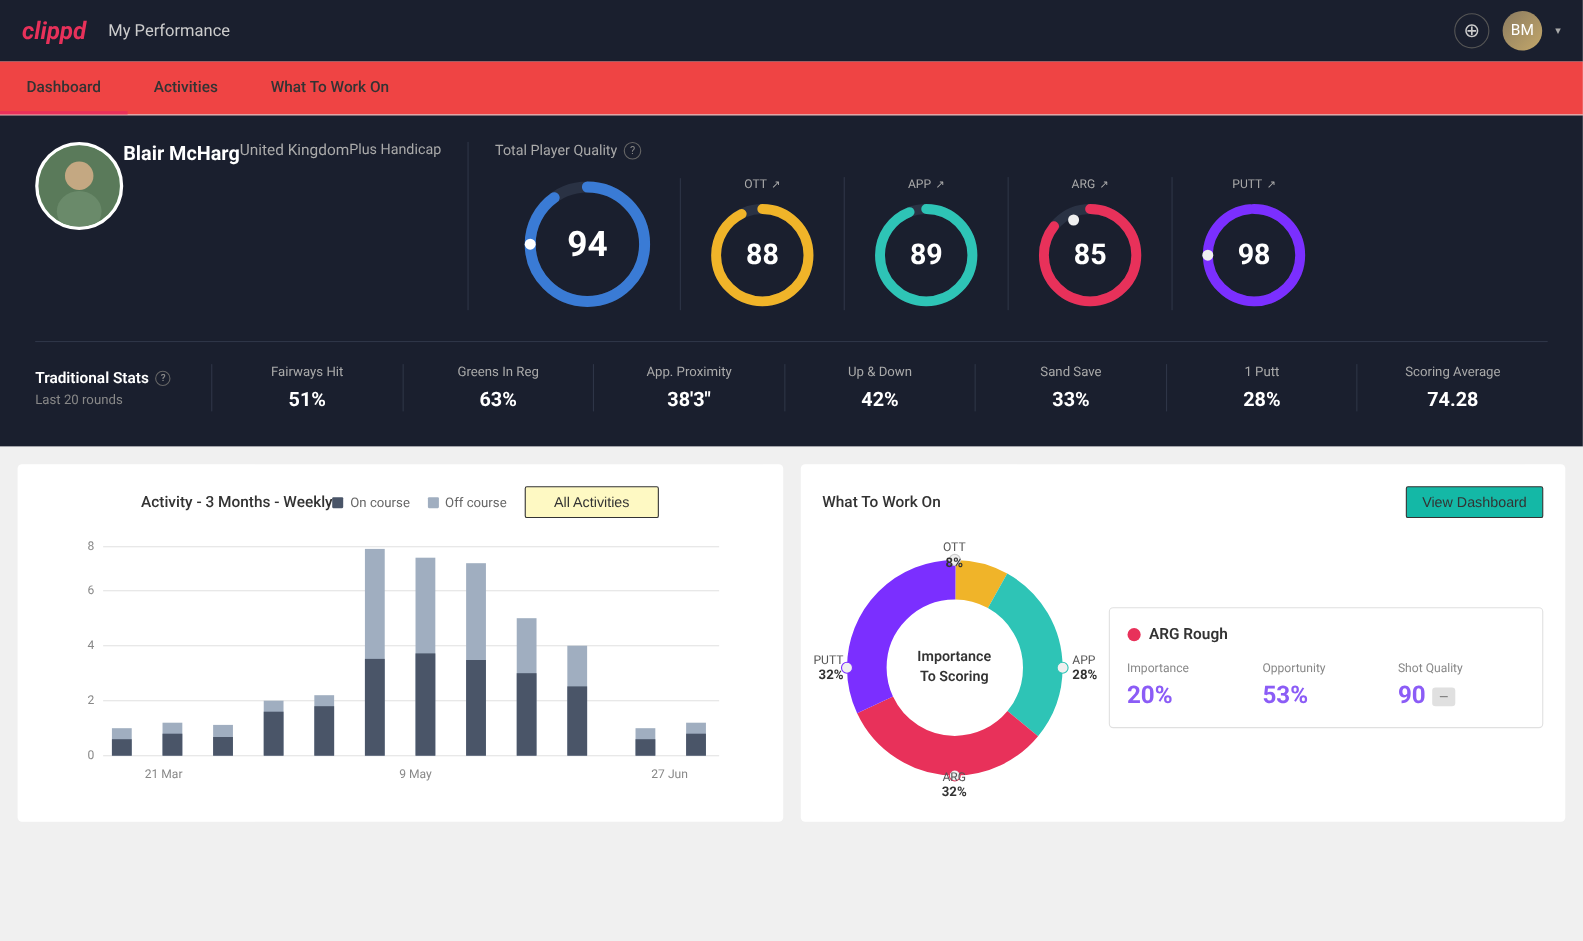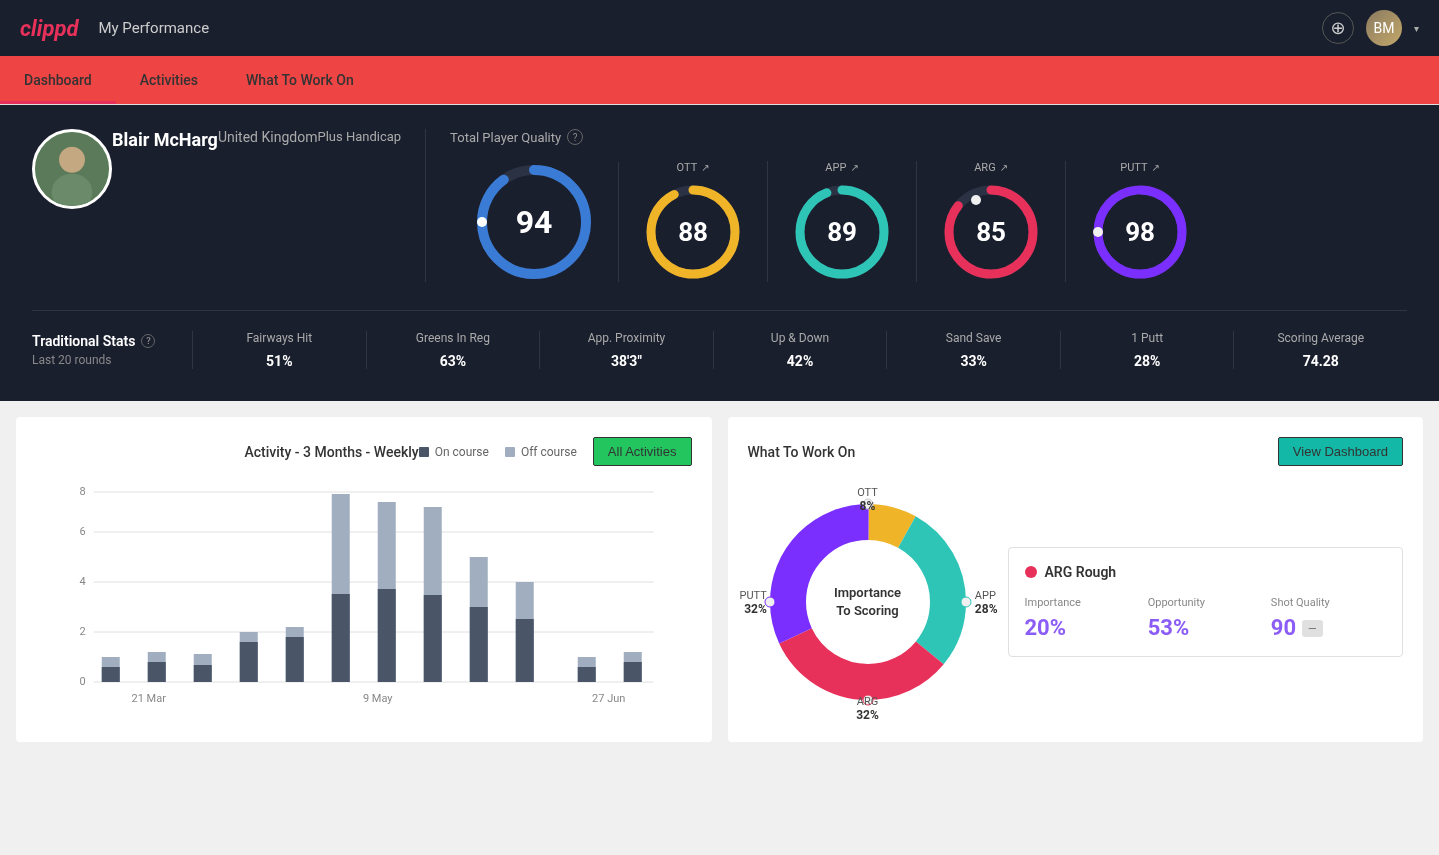--- a/index.html
+++ b/index.html
@@ -165,52 +165,52 @@
     }
     .stats-label { font-size: 14px; font-weight: 600; color: #fff; display: flex; align-items: center; gap: 6px; }
     .stats-sublabel { font-size: 12px; color: #888; margin-top: 4px; }
     .stat-item {
       flex: 1;
       text-align: center;
       border-left: 1px solid #2e3547;
       padding: 0 16px;
     }
     .stat-name { font-size: 12px; color: #aaa; margin-bottom: 8px; }
-    .stat-value { font-size: 14px; font-weight: bold; color: #fff; }
+    .stat-value { font-size: 18px; font-weight: bold; color: #fff; }
 
     
     .bottom-section {
       display: flex;
       gap: 16px;
       padding: 16px;
       background: #f0f0f0;
     }
 
     
     .chart-panel {
       background: #fff;
       border-radius: 4px;
       padding: 20px;
       flex: 1;
       min-width: 0;
     }
     .chart-header {
       display: flex;
       align-items: center;
-      justify-content: flex-end;
+      justify-content: center;
       margin-bottom: 16px;
     }
     .chart-title { font-size: 14px; color: #333; font-weight: 500; }
     .chart-legend { display: flex; align-items: center; gap: 16px; }
     .legend-item { display: flex; align-items: center; gap: 6px; font-size: 12px; color: #666; }
     .legend-dot { width: 10px; height: 10px; border-radius: 1px; }
     .all-activities-btn {
       border: 1.5px solid #333;
-      background: #22c55e;
-      padding: 6px 14px;
+      background: #fef9c3;
+      padding: 6px 26px;
       font-size: 13px;
       cursor: pointer;
       border-radius: 2px;
       color: #333;
     }
 
     
     .bar-chart-area {
       position: relative;
       height: 240px;

